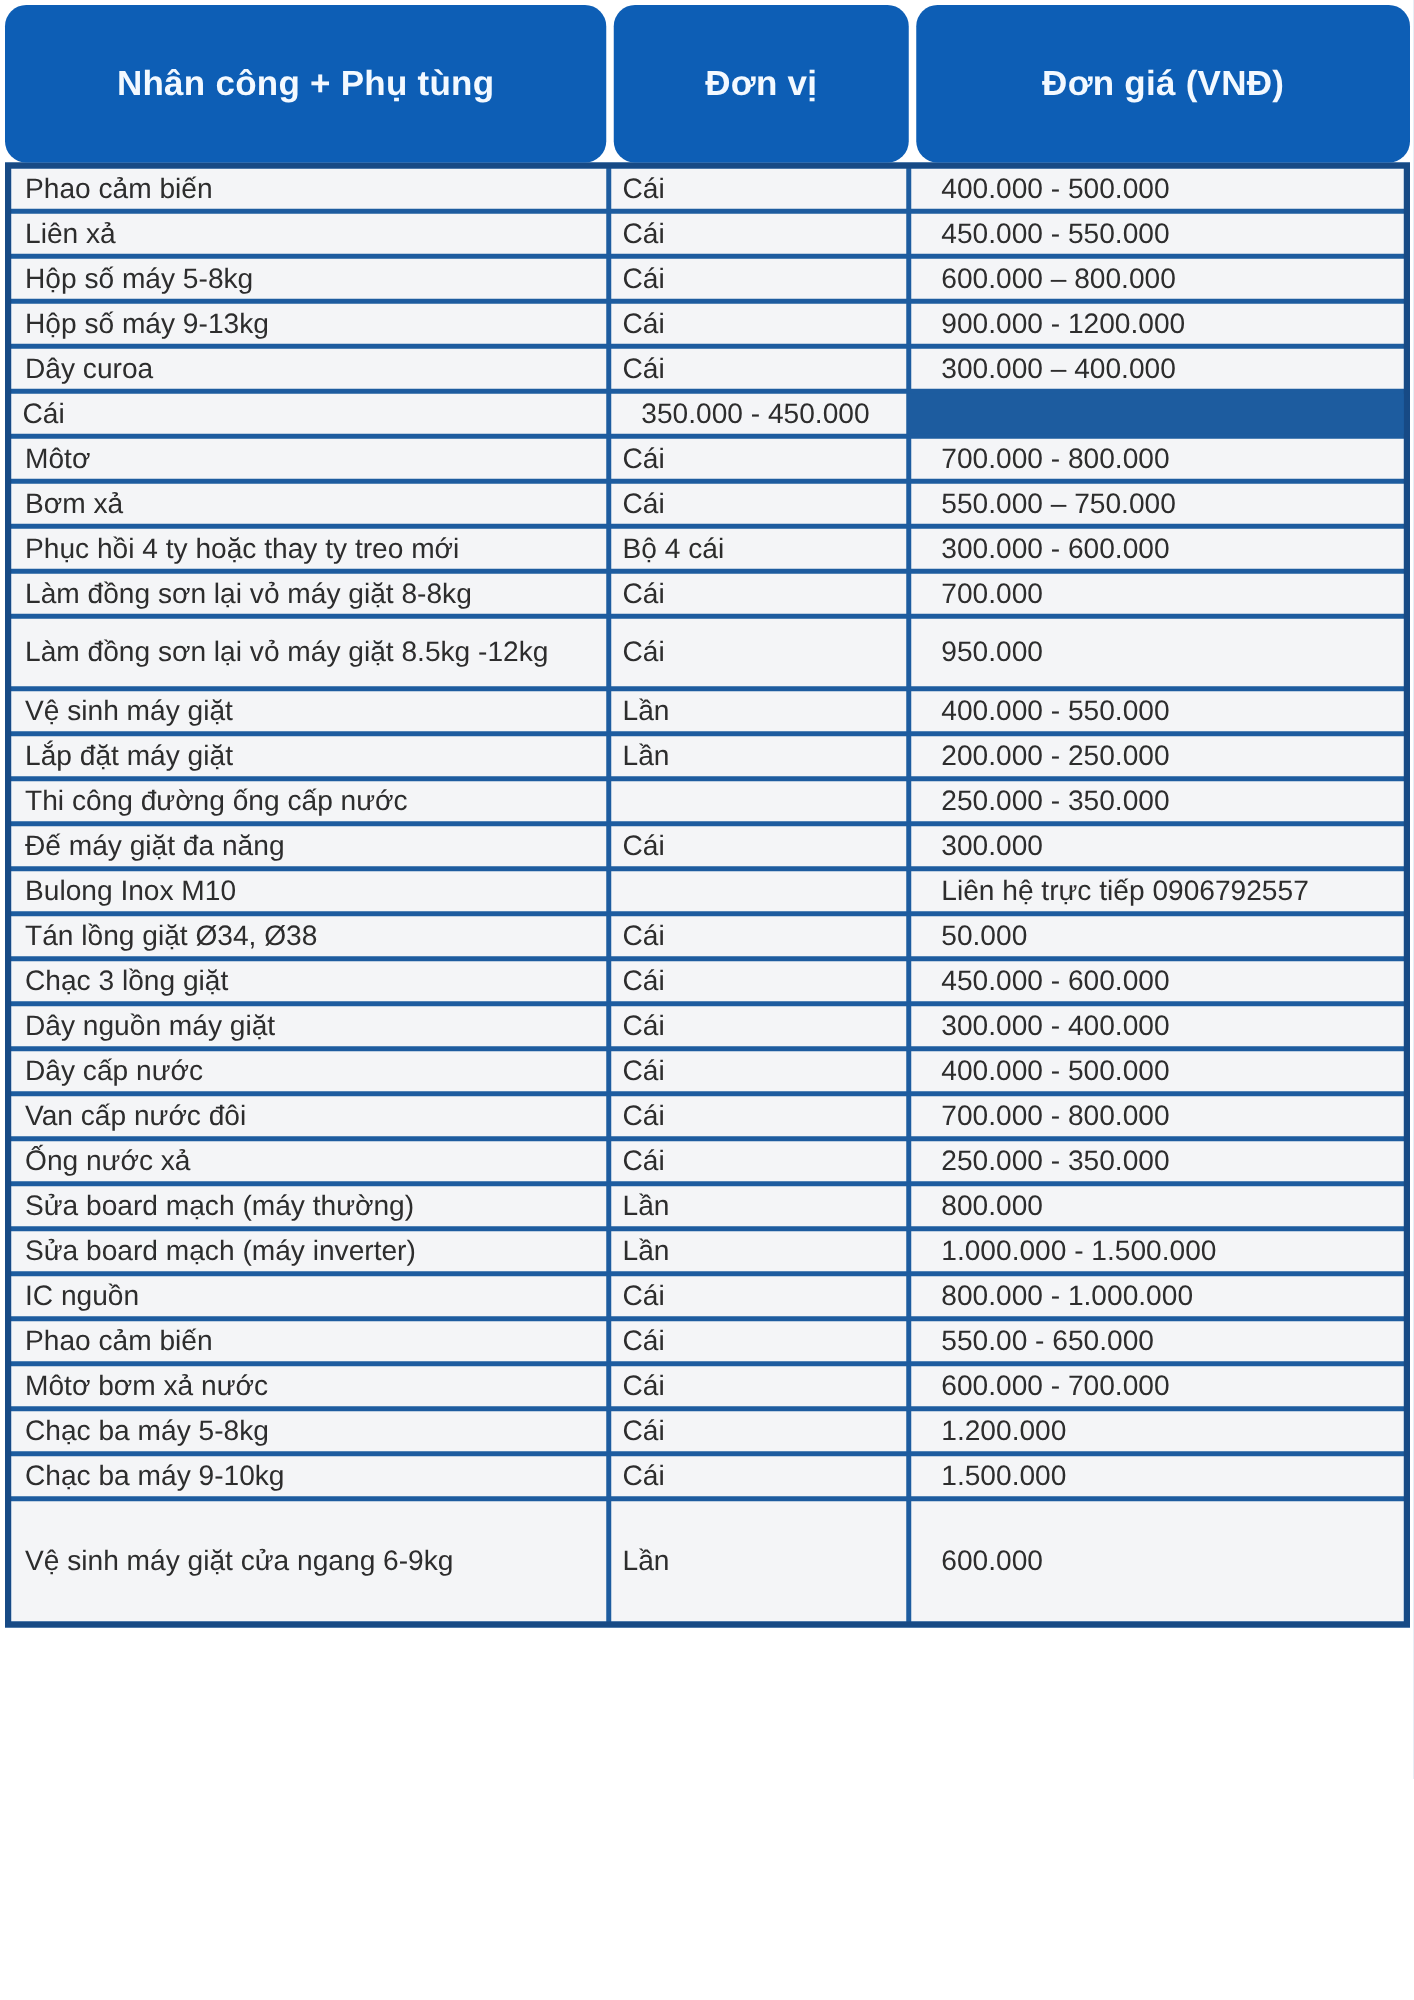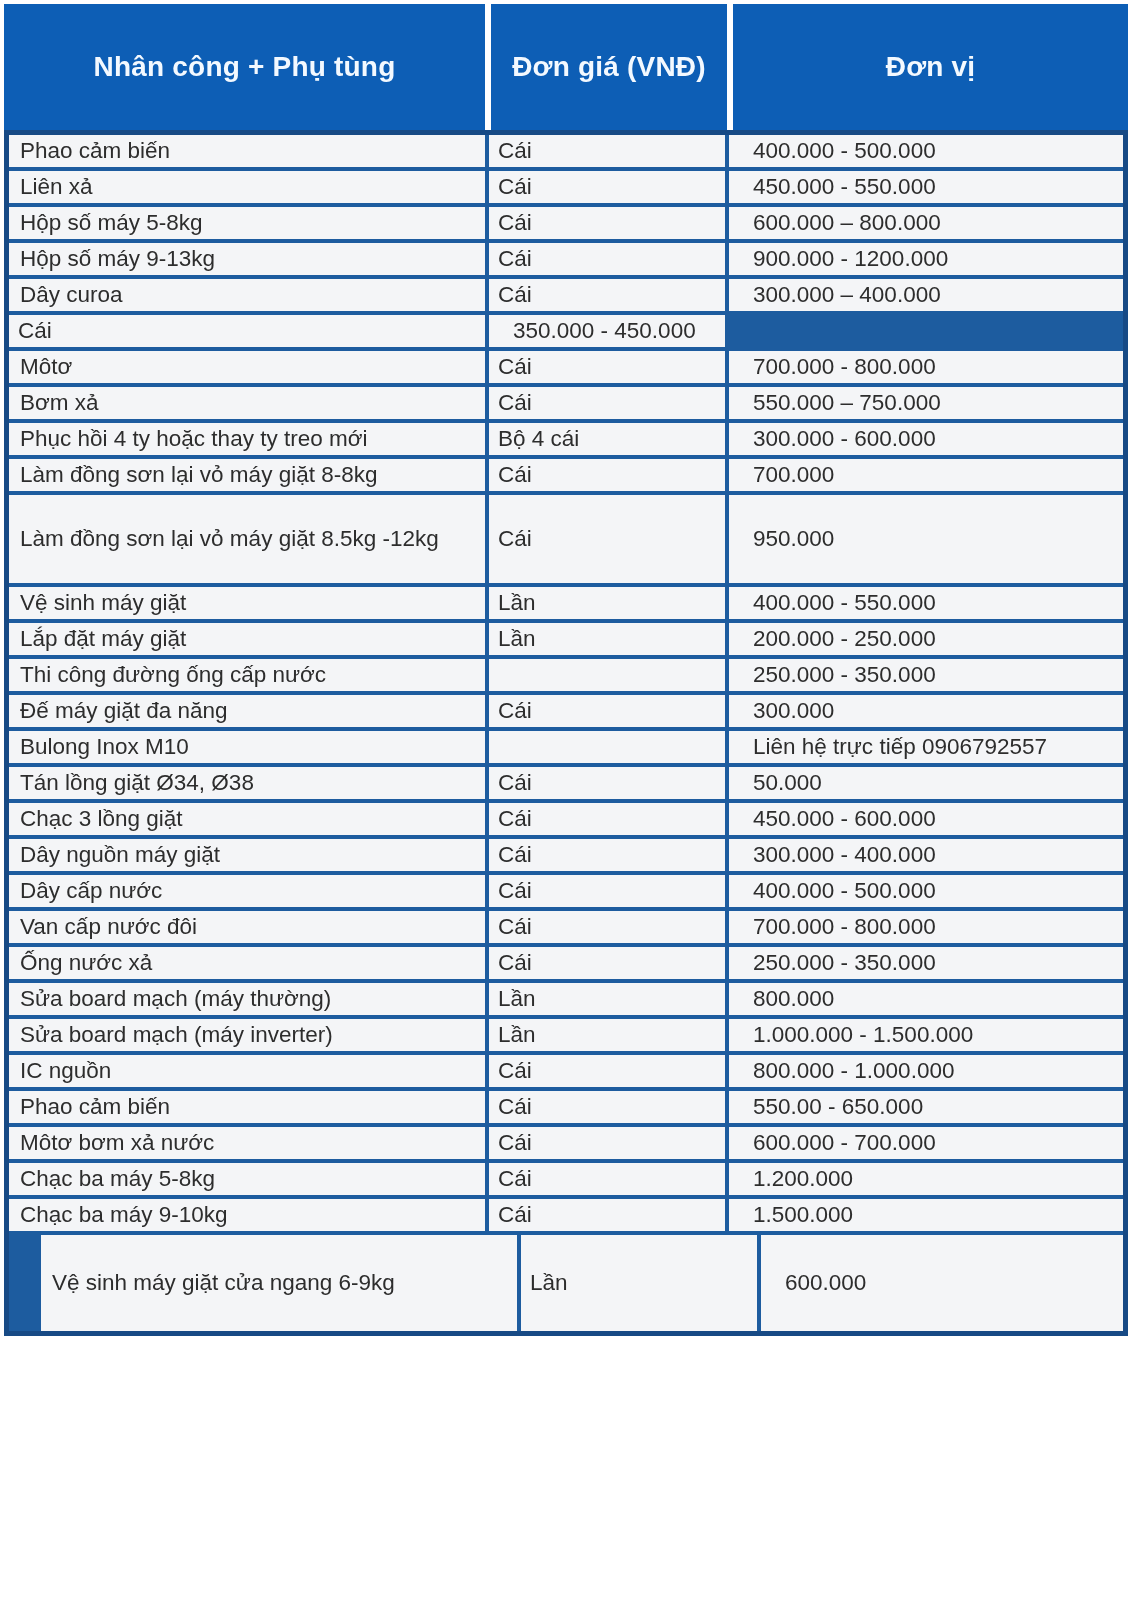--- a/index.html
+++ b/index.html
@@ -23,61 +23,62 @@
   }
   .th {
     background: var(--header-bg, #0d5eb5);
     color: var(--header-text, #f3f9ff);
     display: flex;
     align-items: center;
     justify-content: center;
     font-size: 28px;
     font-weight: bold;
     letter-spacing: 0.2px;
+    border-radius: 17px;
   }
   
   .tbody {
     background: var(--grid-line, #1d5c9f);
     border: 5px solid var(--outer-border, #174a85);
     display: flex;
     flex-direction: column;
     row-gap: 4px;
   }
   .trow {
     display: grid;
     grid-template-columns: 476px 236px 1fr;
     column-gap: 4px;
     background: var(--grid-line, #1d5c9f);
     height: 32px;
     flex: 0 0 auto;
   }
-  .trow.tall-1 { height: 88px; }
-  .trow.tall-2 { height: 96px; margin-left: 32px; }
+  .trow.tall-1 { height: 54px; }
+  .trow.tall-2 { height: 96px; }
   .td {
     background: var(--row-bg, #f4f5f7);
     color: var(--cell-text, #2d2d2d);
     display: flex;
     align-items: center;
     font-size: 22.5px;
     overflow: hidden;
     white-space: nowrap;
   }
   .td.item  { padding-left: 11px; }
   .td.unit  { padding-left: 9px; }
   .td.price { padding-left: 24px; }
 </style>
 </head>
 <body>
 
 <div class="page">
 
   <div class="thead">
     <div class="th">Nhân công + Phụ tùng</div>
+    <div class="th">Đơn vị</div>
     <div class="th">Đơn giá (VNĐ)</div>
-    <div class="th">Đơn vị</div>
   </div>
 
   <div class="tbody" id="tbody">
     <div class="trow">
       <div class="td item">Phao cảm biến</div>
       <div class="td unit">Cái</div>
       <div class="td price">400.000 - 500.000</div>
     </div>
 
     <div class="trow">

